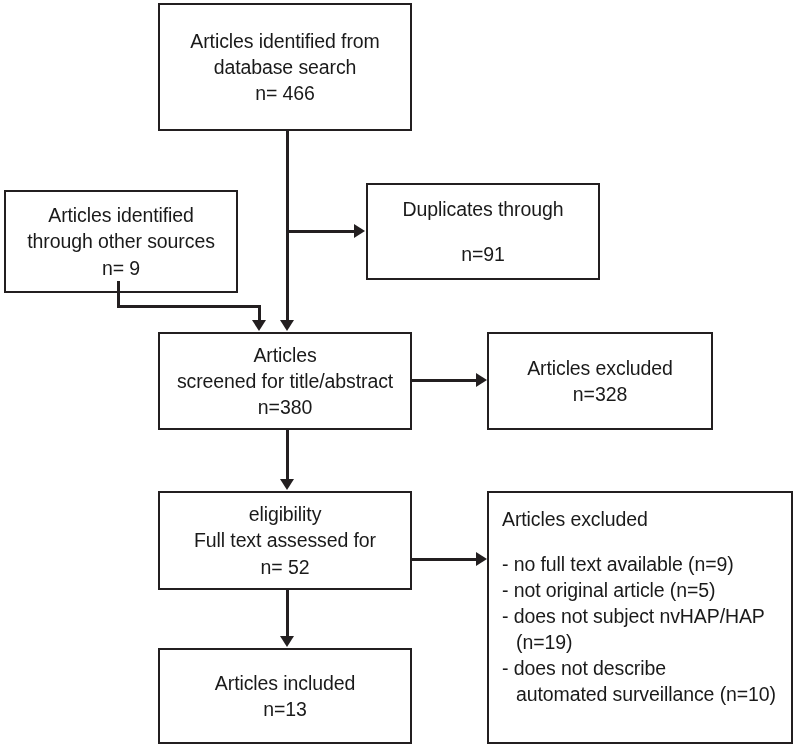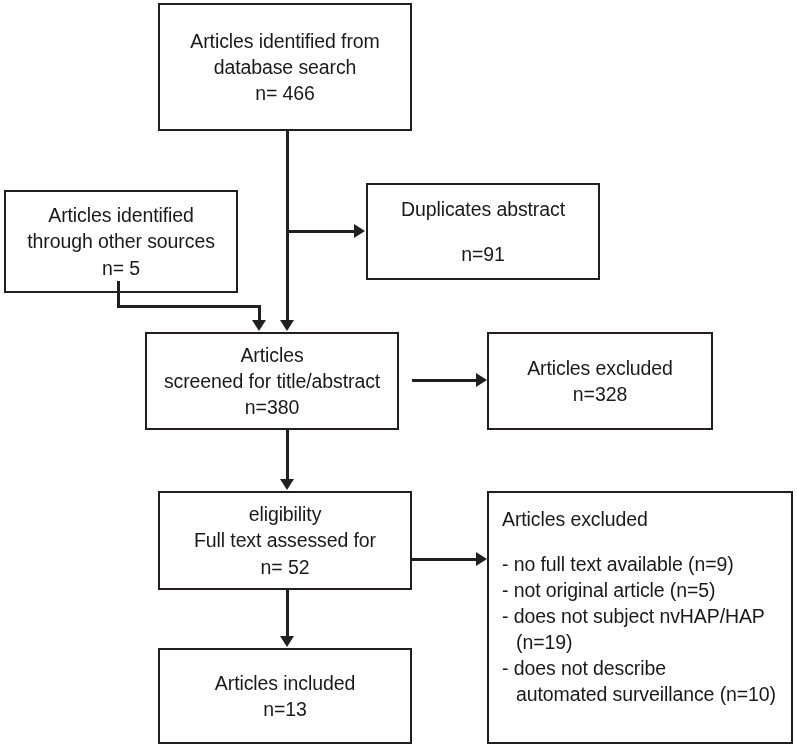--- a/index.html
+++ b/index.html
@@ -71,30 +71,30 @@
 
   <div class="node" style="left:158px; top:3px; width:254px; height:128px;">
     <span class="ln">Articles identified from</span>
     <span class="ln">database search</span>
     <span class="ln">n= 466</span>
   </div>
 
   <div class="node" style="left:4px; top:190px; width:234px; height:103px;">
     <span class="ln">Articles identified</span>
     <span class="ln">through other sources</span>
-    <span class="ln">n= 5</span>
+    <span class="ln">n= 9</span>
   </div>
 
   <div class="node" style="left:366px; top:183px; width:234px; height:97px;">
-    <span class="ln">Duplicates abstract</span>
+    <span class="ln">Duplicates through</span>
     <span class="ln spacer"></span>
     <span class="ln">n=91</span>
   </div>
 
-  <div class="node" style="left:145px; top:332px; width:254px; height:98px;">
+  <div class="node" style="left:158px; top:332px; width:254px; height:98px;">
     <span class="ln">Articles</span>
     <span class="ln">screened for title/abstract</span>
     <span class="ln">n=380</span>
   </div>
 
   <div class="node" style="left:487px; top:332px; width:226px; height:98px;">
     <span class="ln">Articles excluded</span>
     <span class="ln">n=328</span>
   </div>
 

